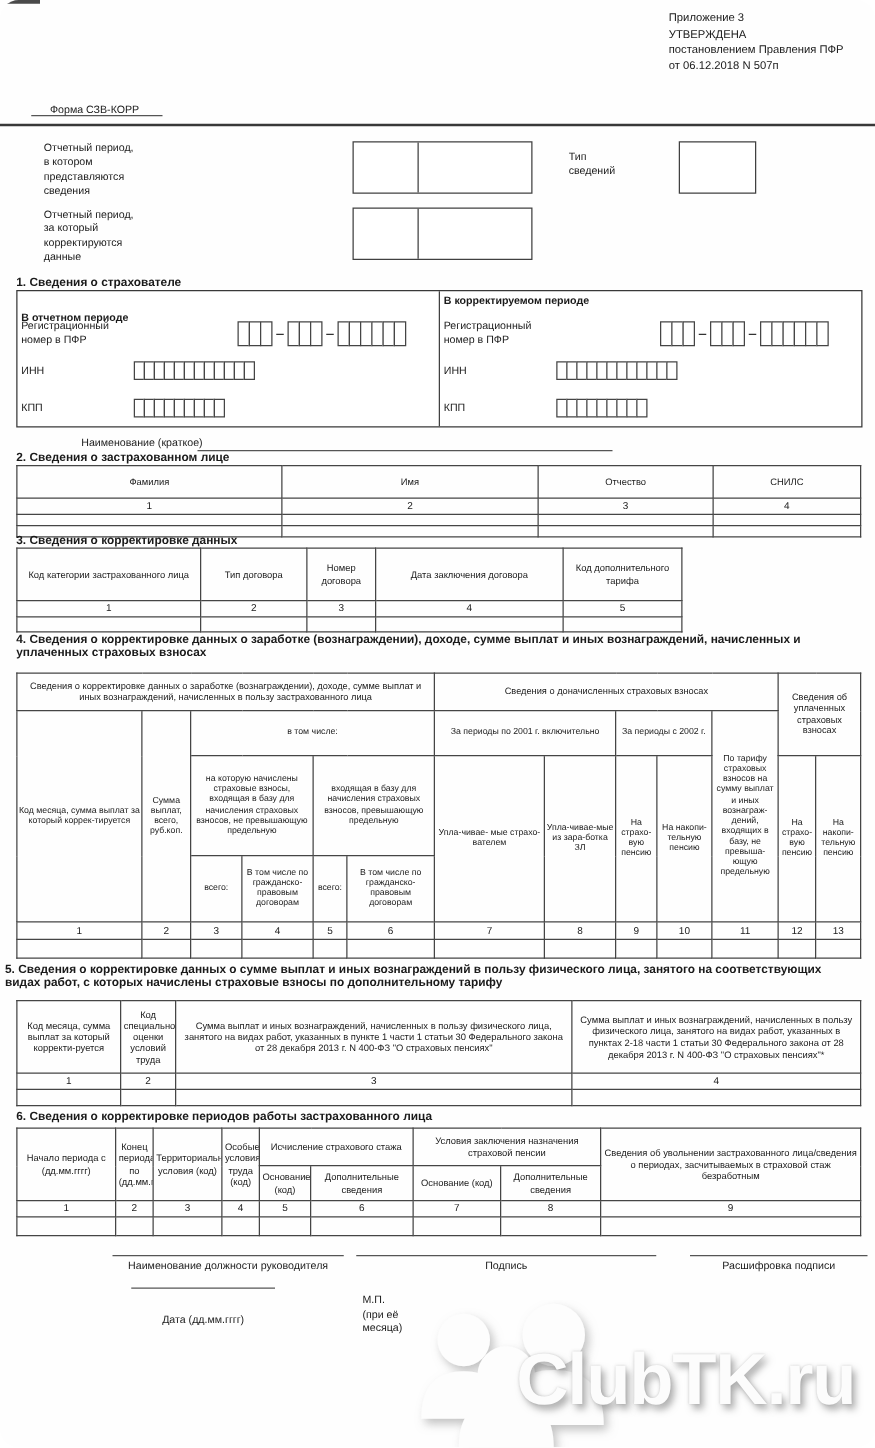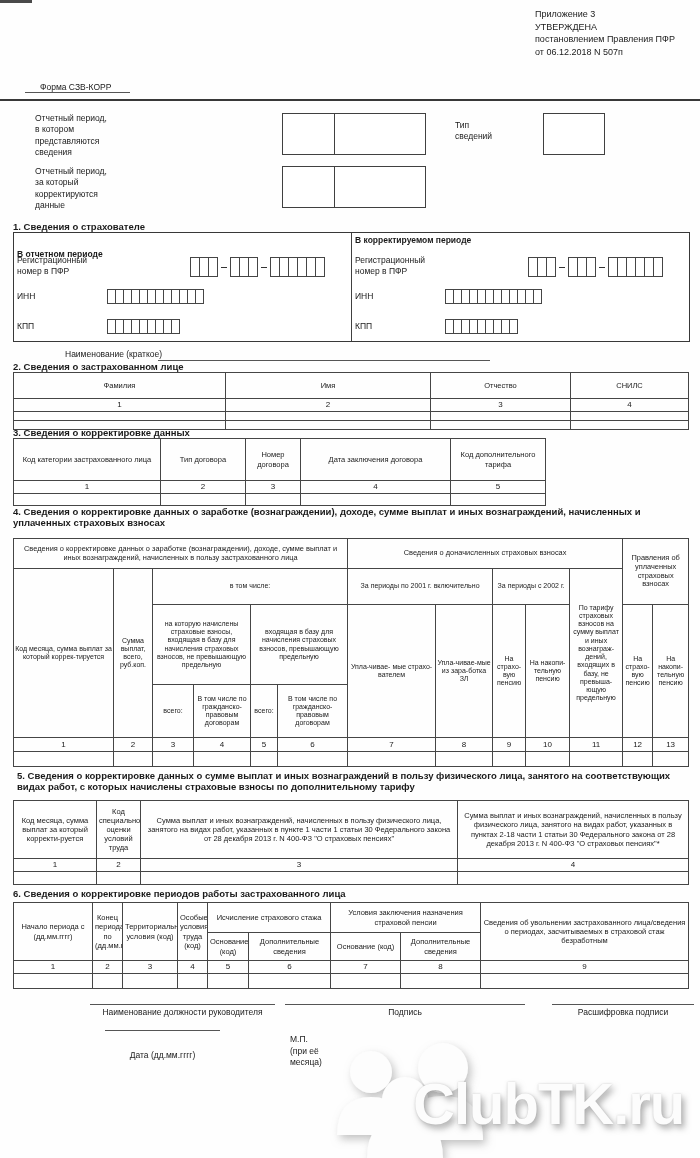--- a/index.html
+++ b/index.html
@@ -1,17 +1,17 @@
 <!DOCTYPE html>
 <html><head>
 <meta charset="utf-8">
 <style>
   html,body{margin:0;padding:0;background:#fff;}
   .page{position:relative;width:700px;height:1158px;background:#fefefe;
-        font-family:"Liberation Sans",sans-serif;color:#1a1a1a;overflow:hidden;}
+        font-family:"Liberation Sans",sans-serif;color:#1a1a1a;overflow:hidden;border-radius:15px;}
   .abs{position:absolute;}
   .b{font-weight:bold;}
   .lbl{font-size:8.5px;line-height:1.35;}
   .pre{white-space:pre-line;}
   .sec-title{font-size:9.5px;font-weight:bold;}
   table{border-collapse:collapse;table-layout:fixed;border:1.5px solid #383838;}
   td{border:1px solid #454545;text-align:center;vertical-align:middle;
      padding:1px 2px;font-size:7.5px;line-height:1.22;overflow:hidden;}
   tr.nums td{font-size:8px;}
   .t4 td{font-size:7px;line-height:1.18;padding:1px 1px;}
@@ -270,21 +270,21 @@
       <col style="width:33px">
         <col style="width:44px">
         <col style="width:53px">
         <col style="width:30px">
         <col style="width:36px">
     </colgroup>
     <tbody>
         <tr style="height:30px;">
       <td colspan="6" class="g">Сведения о корректировке данных о заработке (вознаграждении), доходе, сумме выплат и иных вознаграждений, начисленных в пользу застрахованного лица</td>
       <td colspan="5" class="g">Сведения о доначисленных страховых взносах</td>
-      <td colspan="2" rowspan="2" class="g">Правления об уплаченных страховых взносах</td>
+      <td colspan="2" rowspan="2" class="g">Сведения об уплаченных страховых взносах</td>
     </tr>
     <tr style="height:36px;">
       <td rowspan="3">Код месяца, сумма выплат за который коррек-тируется</td>
       <td rowspan="3">Сумма выплат, всего, руб.коп.</td>
       <td colspan="4">в том числе:</td>
       <td colspan="2">За периоды по 2001 г. включительно</td>
       <td colspan="2">За периоды с 2002 г.</td>
       <td rowspan="3">По тарифу страховых взносов на сумму выплат и иных вознаграж-дений, входящих в базу, не превыша-ющую предельную</td>
     </tr>
     <tr style="height:80px;">
@@ -329,21 +329,21 @@
           <td></td>
           <td></td>
           <td></td>
           <td></td>
           <td></td>
           <td></td>
     </tr>
   </tbody>
     </table>
 
-  <div class="abs sec-title" style="left:17px;top:770px;width:675px;">5. Сведения о корректировке данных о сумме выплат и иных вознаграждений в пользу физического лица, занятого на соответствующих видах работ, с которых начислены страховые взносы по дополнительному тарифу</div>
+  <div class="abs sec-title" style="left:4px;top:770px;width:675px;">5. Сведения о корректировке данных о сумме выплат и иных вознаграждений в пользу физического лица, занятого на соответствующих видах работ, с которых начислены страховые взносы по дополнительному тарифу</div>
   <table class="abs" style="left:13px;top:800px;width:675px;">
     <colgroup>
         <col style="width:83px">
         <col style="width:44px">
         <col style="width:317px">
         <col style="width:231px">
       </colgroup>
     <tbody>
         <tr style="height:58px;">
       <td>Код месяца, сумма выплат за который корректи-руется</td>

